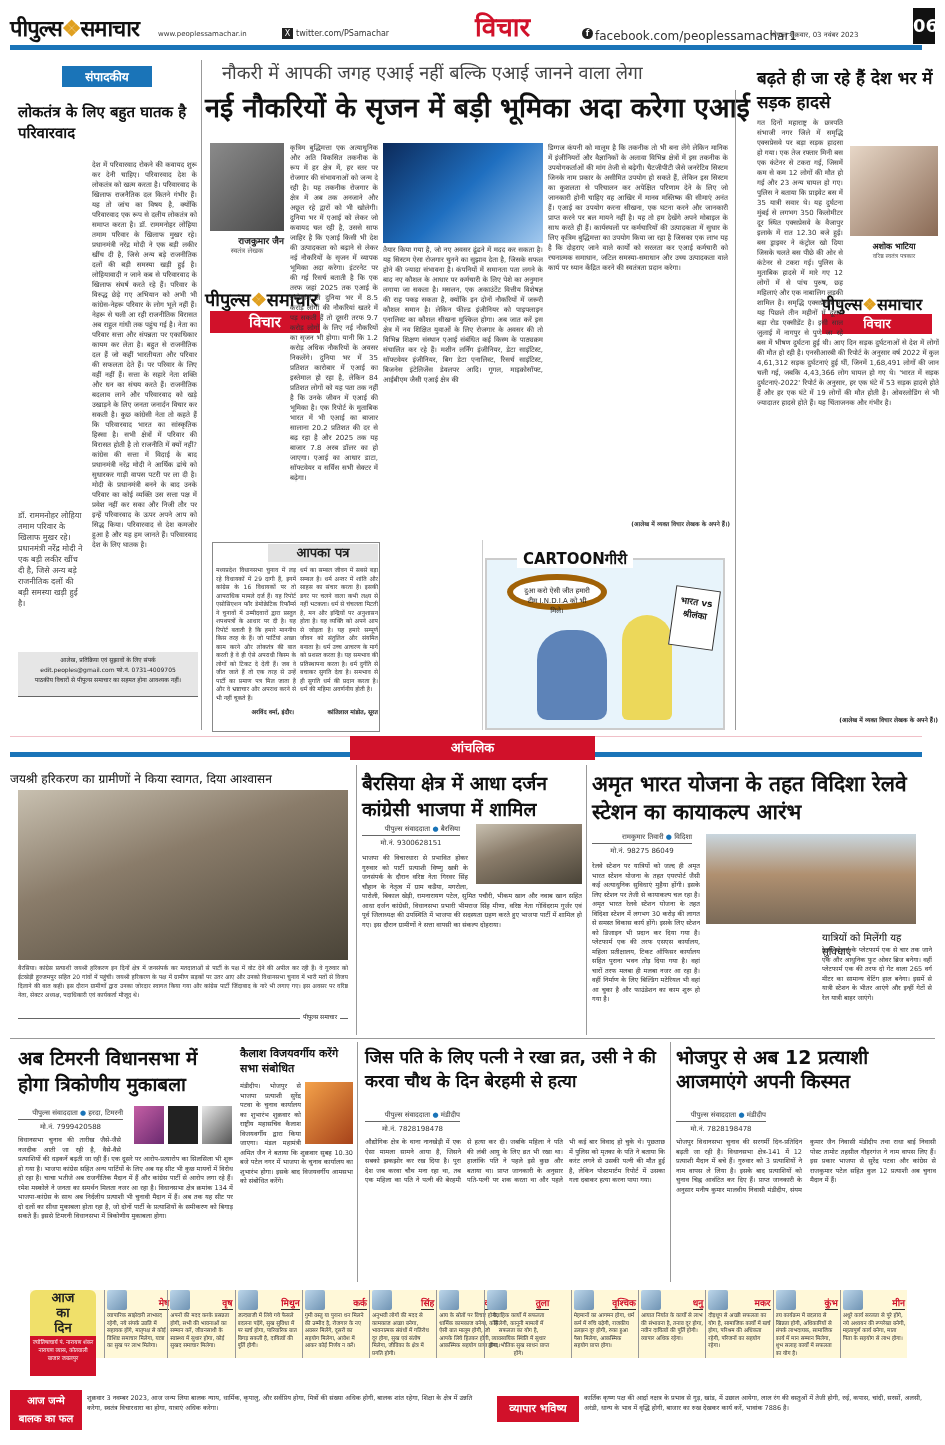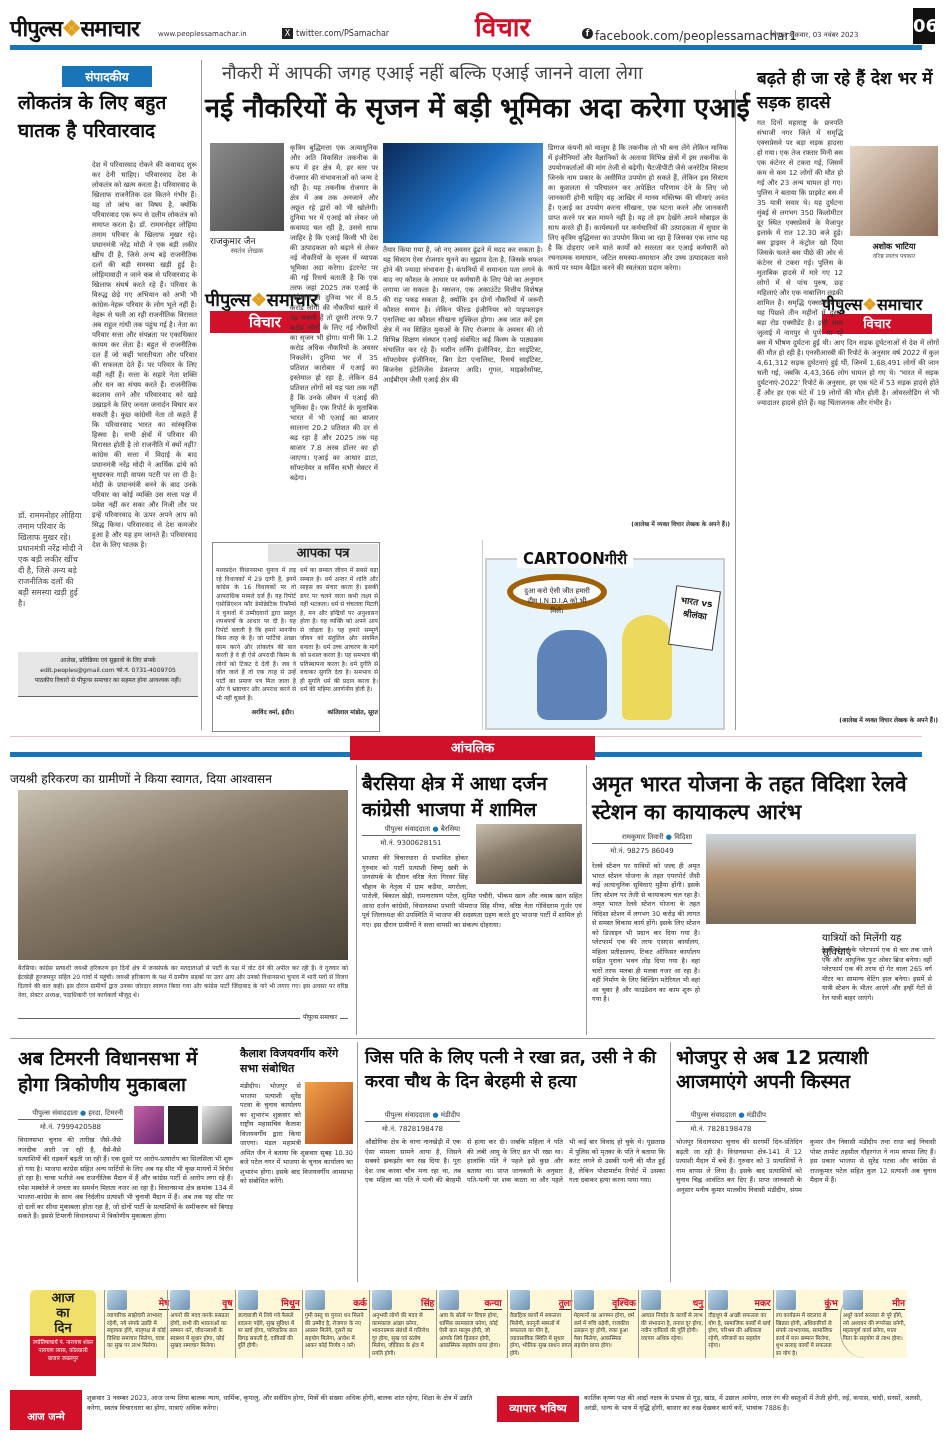--- a/index.html
+++ b/index.html
@@ -47,34 +47,34 @@
   <div class="abs hdr-link" style="left:286px;top:21px;font-size:8px">twitter.com/PSamachar</div>
   <div class="abs section-title">विचार</div>
   <div class="abs" style="left:572px;top:20px;width:11px;height:11px;border-radius:50%;background:#222;color:#fff;font-size:8px;text-align:center;line-height:11px;font-weight:bold">f</div>
   <div class="abs hdr-link" style="left:585px;top:21px;font-size:12px">facebook.com/peoplessamachar1</div>
   <div class="abs hdr-link" style="left:760px;top:22px;font-size:7px">भोपाल शुक्रवार, 03 नवंबर 2023</div>
   <div class="abs pagenum" style="right:10px">06</div>
 </div>
 <div class="abs blue-rule"></div>
 
 <div class="abs label-blue" style="left:62px;top:66px;width:90px">संपादकीय</div>
-<div class="abs h-black" style="left:18px;top:88px;width:180px;font-size:19px;line-height:28px">लोकतंत्र के लिए बहुत घातक है परिवारवाद</div>
+<div class="abs h-black" style="left:18px;top:102px;width:180px;font-size:15px;line-height:21px">लोकतंत्र के लिए बहुत घातक है परिवारवाद</div>
 <div class="abs body-text" style="left:92px;top:160px;width:105px;height:440px">देश में परिवारवाद रोकने की कवायद शुरू कर देनी चाहिए। परिवारवाद देश के लोकतंत्र को खत्म करता है। परिवारवाद के खिलाफ राजनैतिक दल कितने गंभीर हैं। यह तो जांच का विषय है, क्योंकि परिवारवाद एक रूप से दलीय लोकतंत्र को समाप्त करता है। डॉ. राममनोहर लोहिया तमाम परिवार के खिलाफ मुखर रहे। प्रधानमंत्री नरेंद्र मोदी ने एक बड़ी लकीर खींच दी है, जिसे अन्य बड़े राजनीतिक दलों की बड़ी समस्या खड़ी हुई है। लोहियावादी न जाने कब से परिवारवाद के खिलाफ संघर्ष करते रहे हैं। परिवार के विरुद्ध छेड़े गए अभियान को अभी भी कांग्रेस-नेहरू परिवार के लोग भूले नहीं हैं। नेहरू से चली आ रही राजनीतिक विरासत अब राहुल गांधी तक पहुंच गई है। नेता का परिवार सत्ता और संपन्नता पर एकाधिकार कायम कर लेता है। बहुत से राजनीतिक दल हैं जो कहीं भारतीयता और परिवार की सफलता देते हैं। पर परिवार के लिए वहीं नहीं हैं। सत्ता के सहारे नेता शक्ति और धन का संचय करते हैं। राजनीतिक बदलाव लाने और परिवारवाद को खड़े उखाड़ने के लिए जनता जनार्दन विचार कर सकती है। कुछ कांग्रेसी नेता तो कहते हैं कि परिवारवाद भारत का सांस्कृतिक हिस्सा है। सभी क्षेत्रों में परिवार की विरासत होती है तो राजनीति में क्यों नहीं? कांग्रेस की सत्ता में विदाई के बाद प्रधानमंत्री नरेंद्र मोदी ने आर्थिक ढांचे को सुधारकर गाड़ी वापस पटरी पर ला दी है। मोदी के प्रधानमंत्री बनने के बाद उनके परिवार का कोई व्यक्ति उस सत्ता पक्ष में प्रवेश नहीं कर सका और निजी तौर पर इन्हें परिवारवाद के ऊपर अपने आप को सिद्ध किया। परिवारवाद से देश कमजोर हुआ है और यह हम जानते हैं। परिवारवाद देश के लिए घातक है।</div>
 <div class="abs" style="left:18px;top:510px;width:68px;font-size:8px;line-height:11px;color:#444;overflow:hidden;height:120px">डॉ. राममनोहर लोहिया तमाम परिवार के खिलाफ मुखर रहे। प्रधानमंत्री नरेंद्र मोदी ने एक बड़ी लकीर खींच दी है, जिसे अन्य बड़े राजनीतिक दलों की बड़ी समस्या खड़ी हुई है।</div>
 <div class="abs" style="left:18px;top:652px;width:180px;height:45px;background:#e6e6e6;font-size:6px;text-align:center;line-height:10px;padding-top:3px;border-bottom:1px solid #666">
   <div>आलेख, प्रतिक्रिया एवं सुझावों के लिए संपर्क</div>
   <div>edit.peoples@gmail.com फो.नं. 0731-4009705</div>
   <div>पाठकीय विचारों से पीपुल्स समाचार का सहमत होना आवश्यक नहीं।</div>
 </div>
 <div class="abs vline" style="left:201px;top:60px;height:670px"></div>
 
 <div class="abs" style="left:222px;top:60px;width:520px;font-size:18px;color:#444;font-family:'DejaVu Serif',serif">नौकरी में आपकी जगह एआई नहीं बल्कि एआई जानने वाला लेगा</div>
 <div class="abs h-black" style="left:205px;top:90px;width:535px;font-size:27px;line-height:36px;white-space:nowrap">नई नौकरियों के सृजन में बड़ी भूमिका अदा करेगा एआई</div>
 <div class="abs photo" style="left:210px;top:143px;width:74px;height:88px"></div>
-<div class="abs" style="left:210px;top:234px;width:74px;font-size:9px;font-weight:normal;text-align:left">राजकुमार जैन</div>
+<div class="abs" style="left:210px;top:234px;width:74px;font-size:9px;font-weight:bold;text-align:right">राजकुमार जैन</div>
 <div class="abs" style="left:210px;top:246px;width:74px;font-size:7px;text-align:center;color:#555">स्वतंत्र लेखक</div>
 <div class="abs small-logo" style="left:205px;top:287px"><span>पीपुल्स</span><span class="dot">❖</span><span>समाचार</span></div>
 <div class="abs vichar-tag" style="left:210px;top:311px;width:110px;height:22px;line-height:22px">विचार</div>
 <div class="abs body-text" style="left:290px;top:143px;width:88px;height:390px">कृत्रिम बुद्धिमत्ता एक अत्याधुनिक और अति विकसित तकनीक के रूप में हर क्षेत्र में, हर स्तर पर रोजगार की संभावनाओं को जन्म दे रही है। यह तकनीक रोजगार के क्षेत्र में अब तक अनजाने और अछूत रहे द्वारों को भी खोलेगी। दुनिया भर में एआई को लेकर जो कवायद चल रही है, उससे साफ जाहिर है कि एआई किसी भी देश की उत्पादकता को बढ़ाने से लेकर नई नौकरियों के सृजन में व्यापक भूमिका अदा करेगा। इंटरनेट पर की गई रिसर्च बताती है कि एक तरफ जहां 2025 तक एआई के इस्तेमाल से दुनिया भर में 8.5 करोड़ लोगों की नौकरियां खतरे में पड़ सकती हैं तो दूसरी तरफ 9.7 करोड़ लोगों के लिए नई नौकरियों का सृजन भी होगा। यानी कि 1.2 करोड़ अधिक नौकरियों के अवसर निकलेंगे। दुनिया भर में 35 प्रतिशत कारोबार में एआई का इस्तेमाल हो रहा है, लेकिन 84 प्रतिशत लोगों को यह पता तक नहीं है कि उनके जीवन में एआई की भूमिका है। एक रिपोर्ट के मुताबिक भारत में भी एआई का बाजार सालाना 20.2 प्रतिशत की दर से बढ़ रहा है और 2025 तक यह बाजार 7.8 अरब डॉलर का हो जाएगा। एआई का आधार डाटा, सॉफ्टवेयर व सर्विस सभी सेक्टर में बढ़ेगा।</div>
 <div class="abs photo-warm" style="left:383px;top:143px;width:160px;height:100px;background:linear-gradient(135deg,#0c2a5a,#1f6fc0 50%,#a3c9ee)"></div>
 <div class="abs body-text" style="left:383px;top:245px;width:160px;height:290px">तैयार किया गया है, जो नए अवसर ढूंढने में मदद कर सकता है। यह सिस्टम ऐसा रोजगार चुनने का सुझाव देता है, जिसके सफल होने की ज्यादा संभावना है। कंपनियों में समानता पता लगने के बाद नए कौशल के आधार पर कर्मचारी के लिए पेशे का अनुमान लगाया जा सकता है। मसलन, एक अकाउंटेंट वित्तीय विशेषज्ञ की राह पकड़ सकता है, क्योंकि इन दोनों नौकरियों में जरूरी कौशल समान है। लेकिन फील्ड इंजीनियर को पाइपलाइन एनालिस्ट का कौशल सीखना मुश्किल होगा। अब जात करें इस क्षेत्र में नव शिक्षित युवाओं के लिए रोजगार के अवसर की तो विभिन्न शिक्षण संस्थान एआई संबंधित कई किस्म के पाठ्यक्रम संचालित कर रहे हैं। मशीन लर्निंग इंजीनियर, डेटा साइंटिस्ट, सॉफ्टवेयर इंजीनियर, बिग डेटा एनालिस्ट, रिसर्च साइंटिस्ट, बिजनेस इंटेलिजेंस डेवलपर आदि। गूगल, माइक्रोसॉफ्ट, आईबीएम जैसी एआई क्षेत्र की</div>
 <div class="abs body-text" style="left:548px;top:143px;width:180px;height:380px">डिग्गज कंपनी को मालूम है कि तकनीक तो भी बना लेंगे लेकिन मानिक में इंजीनियरों और वैज्ञानिकों के अलावा विभिन्न क्षेत्रों में इस तकनीक के उपयोगकर्ताओं की मांग तेजी से बढ़ेगी। चैटजीपीटी जैसे जनरेटिव सिस्टम जिनके नाम प्रकार के असीमित उपयोग हो सकते हैं, लेकिन इस सिस्टम का कुशलता से परिचालन कर अपेक्षित परिणाम देने के लिए जो जानकारी होनी चाहिए वह आखिर में मानव मस्तिष्क की सीमाएं अनंत हैं। एआई का उपयोग करना सीखना, एक घटना करने और जानकारी प्राप्त करने पर बल मायने नहीं है। यह तो हम देखेंगे अपने मोबाइल के साथ करते ही हैं। कार्यस्थलों पर कर्मचारियों की उत्पादकता में सुधार के लिए कृत्रिम बुद्धिमत्ता का उपयोग किया जा रहा है जिसका एक लाभ यह है कि दोहराए जाने वाले कार्यों को सरलता कर एआई कर्मचारी को रचनात्मक समाधान, जटिल समस्या-समाधान और उच्च उत्पादकता वाले कार्य पर ध्यान केंद्रित करने की स्वतंत्रता प्रदान करेगा।</div>
 <div class="abs" style="left:560px;top:520px;width:170px;font-size:6px;color:#333;font-weight:bold;text-align:right">(आलेख में व्यक्त विचार लेखक के अपने हैं।)</div>
 <div class="abs vline" style="left:735px;top:90px;height:640px"></div>
 
@@ -189,21 +189,21 @@
     <div class="rashi" style="left: 269px; width: 67.25px;">
       <div class="ico"></div>
       <div class="name">सिंह</div>
       <div class="txt" style="width:63.25px">अनुभवी लोगों की मदद से कामकाज अच्छा बनेगा, भावनात्मक संबंधों में गतिरोध दूर होगा, सुख एवं संतोष मिलेगा, जीविका के क्षेत्र में प्रगति होगी।</div>
     </div>
     <div class="rashi" style="left: 336.25px; width: 67.25px;">
       <div class="ico"></div>
       <div class="name">कन्या</div>
       <div class="txt" style="width:63.25px">आय के स्रोतों पर विचार होगा, धार्मिक कामकाज बनेगा, कोई ऐसी बात मालूम होगी, जो आपके लिये हितकर होगी, आकस्मिक सहयोग प्राप्त होगा।</div>
     </div>
-    <div class="rashi" style="left: 407px; width: 67.25px;">
+    <div class="rashi" style="left: 384px; width: 67.25px; text-align: center;">
       <div class="ico"></div>
       <div class="name">तुला</div>
       <div class="txt" style="width:63.25px">वैवाहिक कार्यों में सफलता मिलेगी, कानूनी मामलों में सफलता का योग है, व्यावसायिक स्थिति में सुधार होगा, भौतिक सुख साधन प्राप्त होंगे।</div>
     </div>
     <div class="rashi" style="left: 470.75px; width: 67.25px;">
       <div class="ico"></div>
       <div class="name">वृश्चिक</div>
       <div class="txt" style="width:63.25px">मेहमानों का आगमन होगा, धर्म कर्म में रुचि बढ़ेगी, राजकीय उलझन दूर होगी, रुका हुआ पैसा मिलेगा, आकस्मिक सहयोग प्राप्त होगा।</div>
     </div>
     <div class="rashi" style="left: 538px; width: 67.25px;">
@@ -214,26 +214,26 @@
     <div class="rashi" style="left: 605.25px; width: 67.25px;">
       <div class="ico"></div>
       <div class="name">मकर</div>
       <div class="txt" style="width:63.25px">दौड़धूप से अच्छी सफलता का योग है, सामाजिक कार्यों में खर्च होगा, परिश्रम की अधिकता रहेगी, परिजनों का सहयोग रहेगा।</div>
     </div>
     <div class="rashi" style="left: 672.5px; width: 67.25px;">
       <div class="ico"></div>
       <div class="name">कुंभ</div>
       <div class="txt" style="width:63.25px">तय कार्यक्रम में बदलाव से खिन्नता होगी, अधिकारियों से संपर्क लाभदायक, सामाजिक कार्य में मान सम्मान मिलेगा, शुभ सलाह कार्यों में सफलता का योग है।</div>
     </div>
-    <div class="rashi" style="left: 739.75px; width: 67.25px; border-radius: 26px;">
+    <div class="rashi" style="left: 739.75px; width: 67.25px;">
       <div class="ico"></div>
       <div class="name">मीन</div>
       <div class="txt" style="width:63.25px">अधूरे कार्य सरलता से पूरे होंगे, नये अध्ययन की रूपरेखा बनेगी, महत्वपूर्ण कार्य बनेगा, माता पिता के सहयोग से लाभ होगा।</div>
     </div>
   </div>
 
-<div class="abs red-band" style="left:10px;top:1390px;width:72px;height:40px;font-size:10px;line-height:18px;padding-top:18px">
+<div class="abs red-band" style="left:10px;top:1390px;width:72px;height:40px;font-size:10px;line-height:18px;padding-top:2px">
   <div>आज जन्मे</div>
   <div>बालक का फल</div>
 </div>
 <div class="abs" style="left:87px;top:1393px;width:395px;font-size:6.5px;line-height:10px;color:#333">शुक्रवार 3 नवम्बर 2023, आज जन्म लिया बालक न्याय, धार्मिक, कृपालु, और सर्वप्रिय होगा, मित्रों की संख्या अधिक होगी, बालक शांत रहेगा, शिक्षा के क्षेत्र में उन्नति करेगा, स्वतंत्र विचारधारा का होगा, यात्राएं अधिक करेगा।</div>
 <div class="abs red-band" style="left:497px;top:1396px;width:82px;height:26px;font-size:11px;line-height:26px">व्यापार भविष्य</div>
 <div class="abs" style="left:584px;top:1393px;width:345px;font-size:6.5px;line-height:10px;color:#333">कार्तिक कृष्ण पक्ष की आर्द्रा नक्षत्र के प्रभाव से गुड़, खांड, में उछाल आयेगा, लाल रंग की वस्तुओं में तेजी होगी, रुई, कपास, चांदी, सरसों, अलसी, अरंडी, धान्य के भाव में वृद्धि होगी, बाजार का रुख देखकर कार्य करें, भावांक 7886 है।</div>
 
 </body></html>

